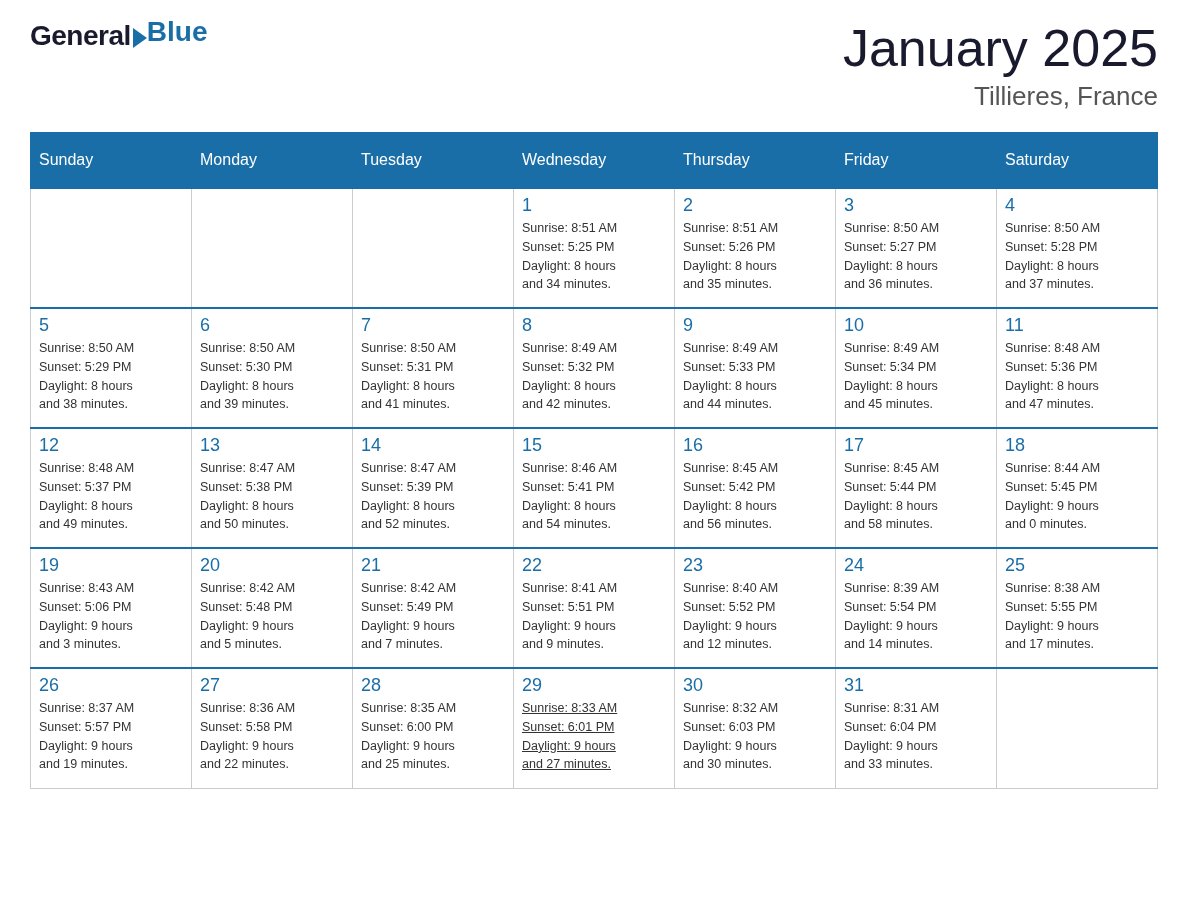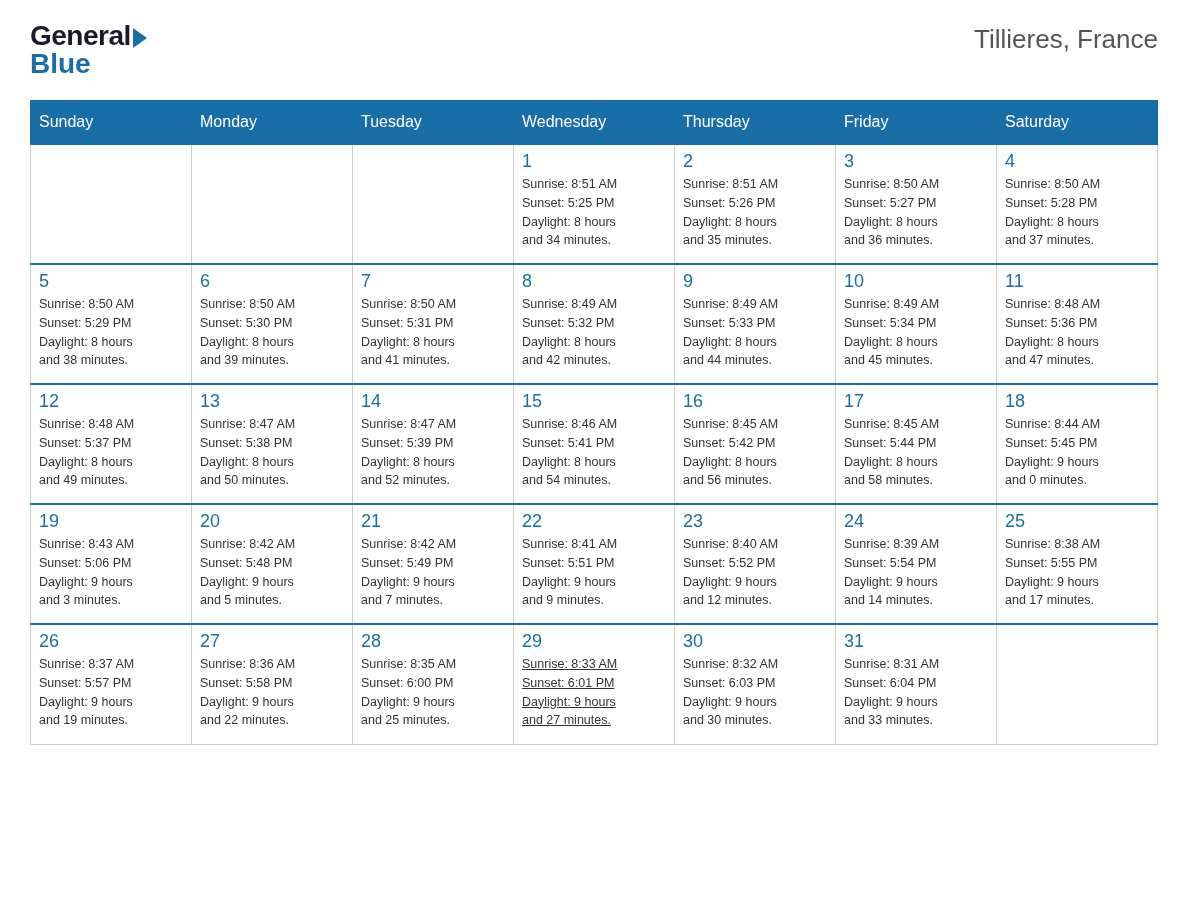--- a/index.html
+++ b/index.html
@@ -12,21 +12,21 @@
       padding: 20px 30px;
     }
     .header {
       display: flex;
       justify-content: space-between;
       align-items: flex-start;
       margin-bottom: 20px;
     }
     .logo {
       display: flex;
-      flex-direction: column;
+      flex-direction: row;
       align-items: flex-start;
     }
     .logo-top {
       display: flex;
       align-items: center;
     }
     .logo-general {
       font-size: 28px;
       font-weight: bold;
       color: #1a1a2e;
@@ -65,21 +65,21 @@
     .calendar {
       width: 100%;
       border-collapse: collapse;
       table-layout: fixed;
     }
     .calendar thead tr th {
       background-color: #1a6ea8;
       color: #fff;
       font-size: 16px;
       font-weight: normal;
-      padding: 12px 8px;
+      padding: 18px 8px;
       text-align: left;
       border: 1px solid #1a6ea8;
     }
     .calendar tbody tr td {
       vertical-align: top;
       padding: 6px 8px;
       border: 1px solid #ccc;
       border-top: 2px solid #1a6ea8;
       min-height: 110px;
       height: 120px;
@@ -104,20 +104,21 @@
 
 <div class="header">
   <div class="logo">
     <div class="logo-top">
       <span class="logo-general">General</span>
       <div class="logo-arrow"></div>
     </div>
     <span class="logo-blue">Blue</span>
   </div>
   <div class="title-section">
+    <div class="calendar-title">January 2025</div>
     <div class="calendar-subtitle">Tillieres, France</div>
   </div>
 </div>
 
 <table class="calendar">
   <thead>
     <tr>
     <th>Sunday</th>
         <th>Monday</th>
         <th>Tuesday</th>

